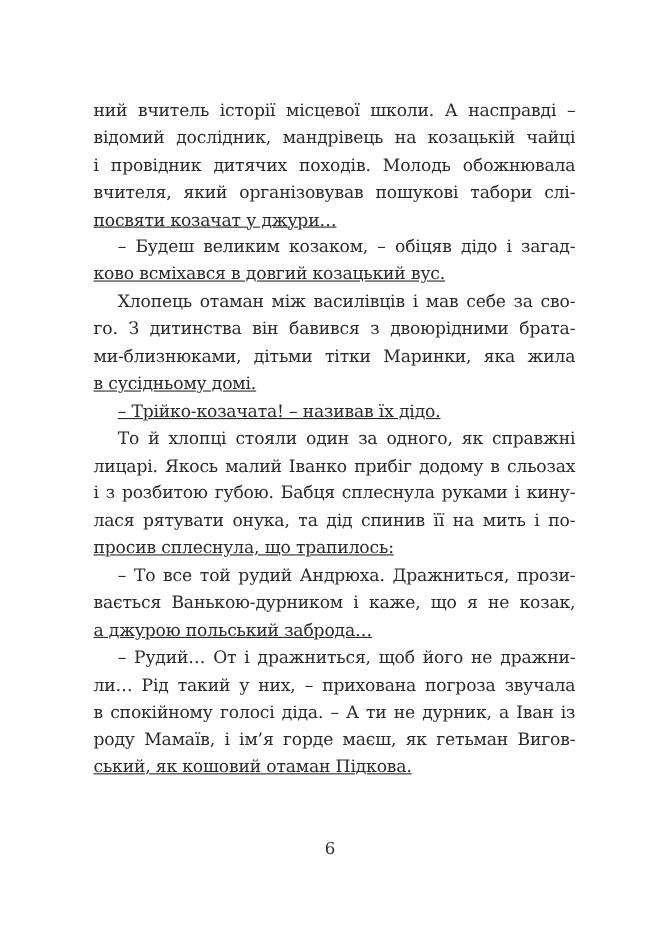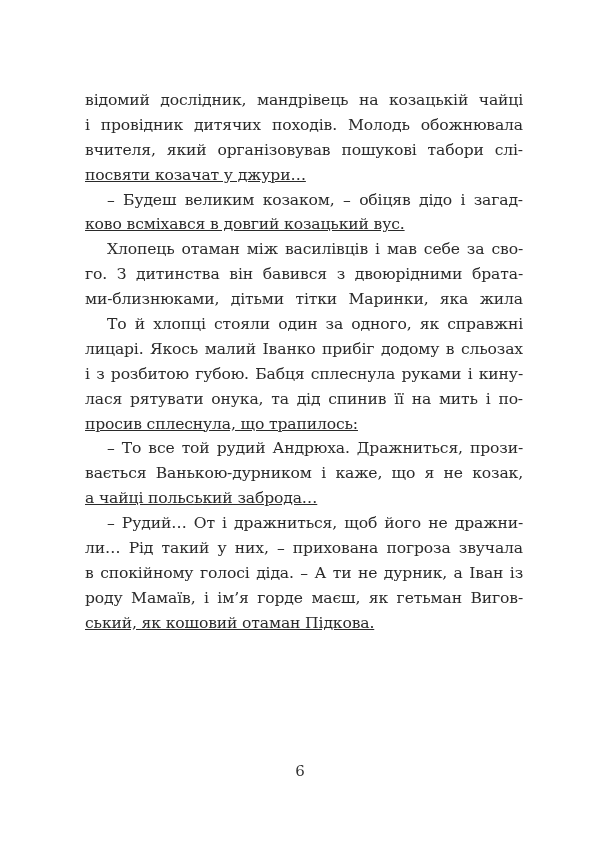--- a/index.html
+++ b/index.html
@@ -18,37 +18,40 @@
   .line.indent { padding-left: 22px; }
   .page-number {
     position: absolute; left: 0; width: 600px; top: 762px; text-align: center;
     font-family: "DejaVu Serif", serif; font-size: 15px; color: #333;
   }
 </style>
 </head>
 <body>
 
 <div class="page-text">
+  <span class="line">ний вчитель історії місцевої школи. А насправді –</span>
   <span class="line">відомий дослідник, мандрівець на козацькій чайці</span>
   <span class="line">і провідник дитячих походів. Молодь обожнювала</span>
   <span class="line">вчителя, який організовував пошукові табори слі-</span>
   <span class="line last">посвяти козачат у джури…</span>
   <span class="line indent">– Будеш великим козаком, – обіцяв дідо і загад-</span>
   <span class="line last">ково всміхався в довгий козацький вус.</span>
   <span class="line indent">Хлопець отаман між василівців і мав себе за сво-</span>
   <span class="line">го. З дитинства він бавився з двоюрідними брата-</span>
   <span class="line">ми-близнюками, дітьми тітки Маринки, яка жила</span>
+  <span class="line last">в сусідньому домі.</span>
+  <span class="line indent last">– Трійко-козачата! – називав їх дідо.</span>
   <span class="line indent">То й хлопці стояли один за одного, як справжні</span>
   <span class="line">лицарі. Якось малий Іванко прибіг додому в сльозах</span>
   <span class="line">і з розбитою губою. Бабця сплеснула руками і кину-</span>
   <span class="line">лася рятувати онука, та дід спинив її на мить і по-</span>
   <span class="line last">просив сплеснула, що трапилось:</span>
   <span class="line indent">– То все той рудий Андрюха. Дражниться, прози-</span>
   <span class="line">вається Ванькою-дурником і каже, що я не козак,</span>
-  <span class="line last">а чайці польський заброда…</span>
+  <span class="line last">а джурою польський заброда…</span>
   <span class="line indent">– Рудий… От і дражниться, щоб його не дражни-</span>
   <span class="line">ли… Рід такий у них, – прихована погроза звучала</span>
   <span class="line">в спокійному голосі діда. – А ти не дурник, а Іван із</span>
   <span class="line">роду Мамаїв, і ім’я горде маєш, як гетьман Вигов-</span>
   <span class="line last">ський, як кошовий отаман Підкова.</span>
 </div>
 
 <div class="page-number">6</div>
 
 </body></html>

